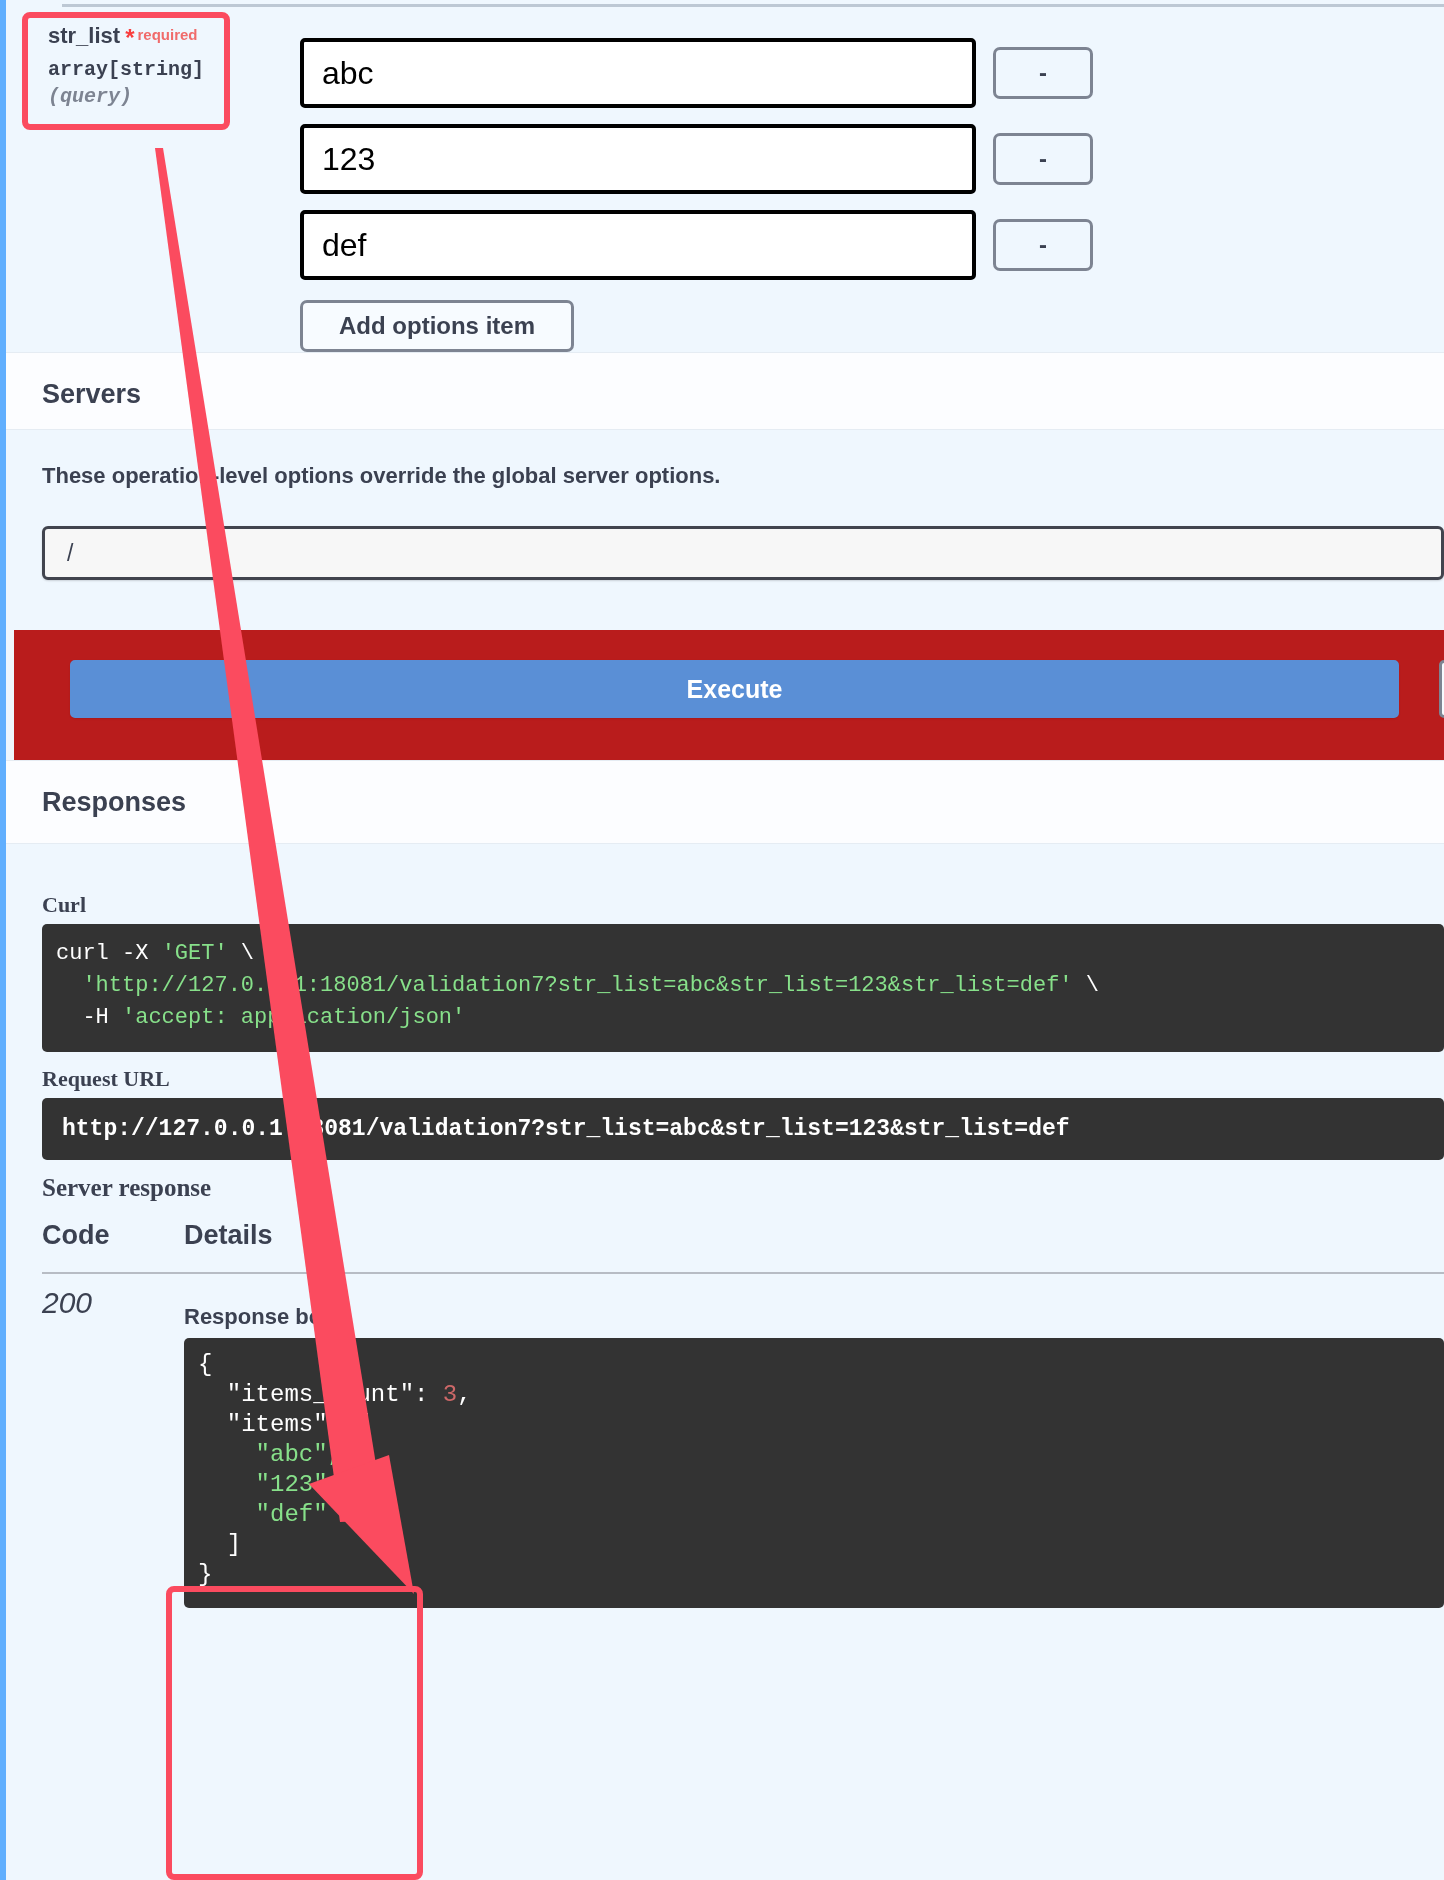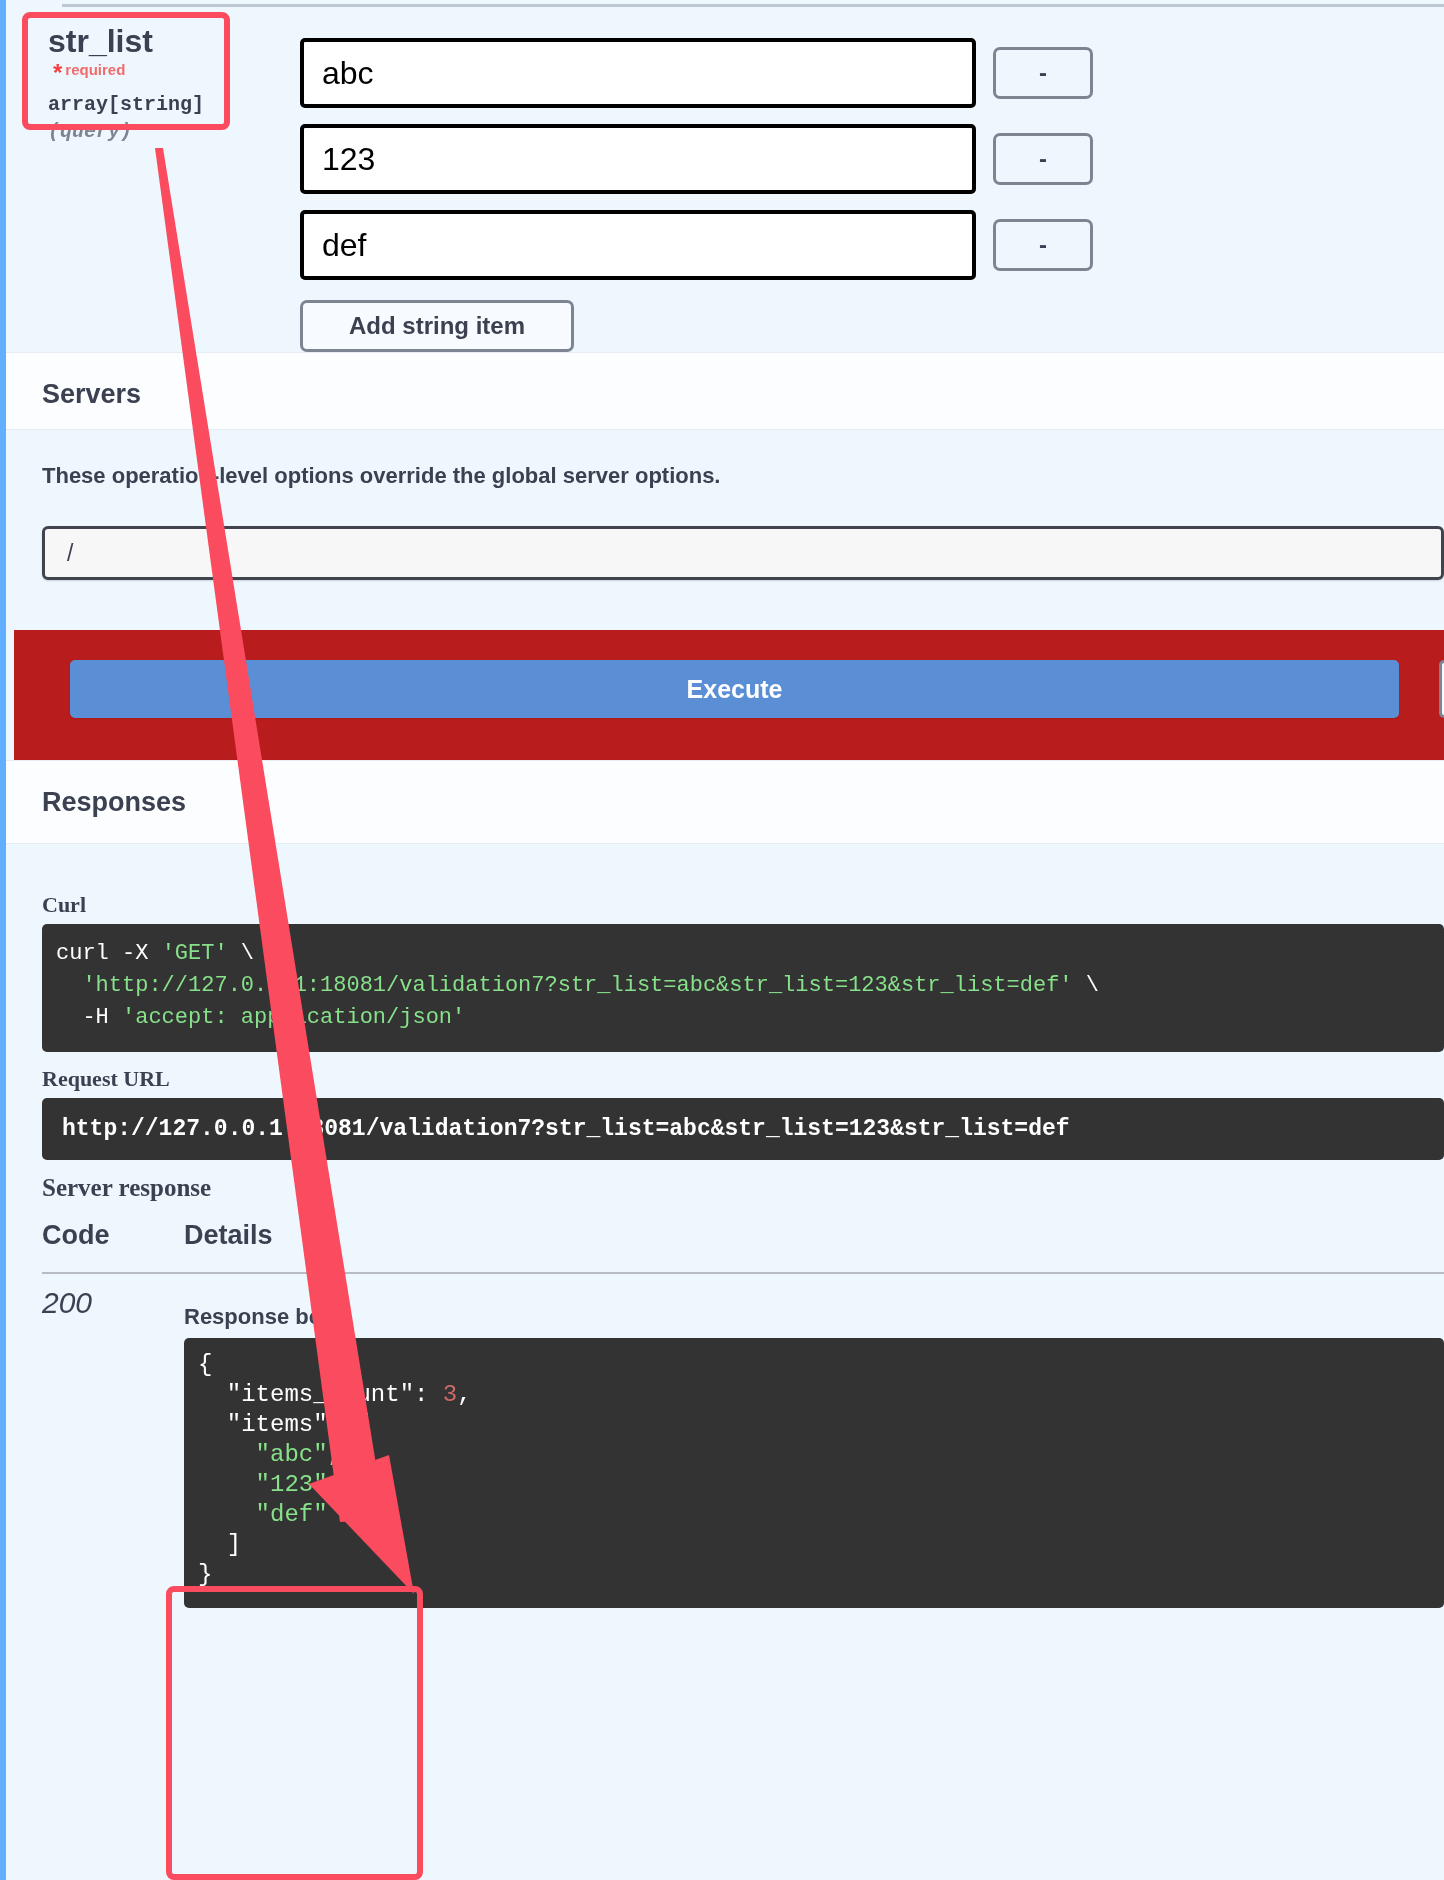--- a/index.html
+++ b/index.html
@@ -40,21 +40,21 @@
     height: 340px;
     background: #eff7fe;
   }
   .param-name-cell {
     position: absolute;
     left: 30px; top: 8px;
     width: 200px;
     padding: 6px 12px 10px 12px;
   }
   .param-name {
-    font-size: 32px;
+    font-size: 22px;
     font-weight: bold;
     color: #3b4151;
     font-family: "Liberation Sans", sans-serif;
     display: inline-block;
     line-height: 1.1;
   }
   .required-star {
     color: #f93e3e;
     font-size: 24px;
     font-weight: bold;
@@ -355,21 +355,21 @@
         <button class="remove-btn">-</button>
       </div>
       <div class="array-row">
         <input class="array-input" value="123" style="">
         <button class="remove-btn">-</button>
       </div>
       <div class="array-row">
         <input class="array-input" value="def" style="">
         <button class="remove-btn">-</button>
       </div>
-      <button class="add-item-btn">Add string item</button>
+      <button class="add-item-btn">Add options item</button>
     </div>
   </div>
 
   <div class="sec-white" id="servers-head">
     <div class="sec-title">Servers</div>
   </div>
 
   <div id="servers-body">
     <div class="servers-note">These operation-level options override the global server options.</div>
     <select class="server-select">

